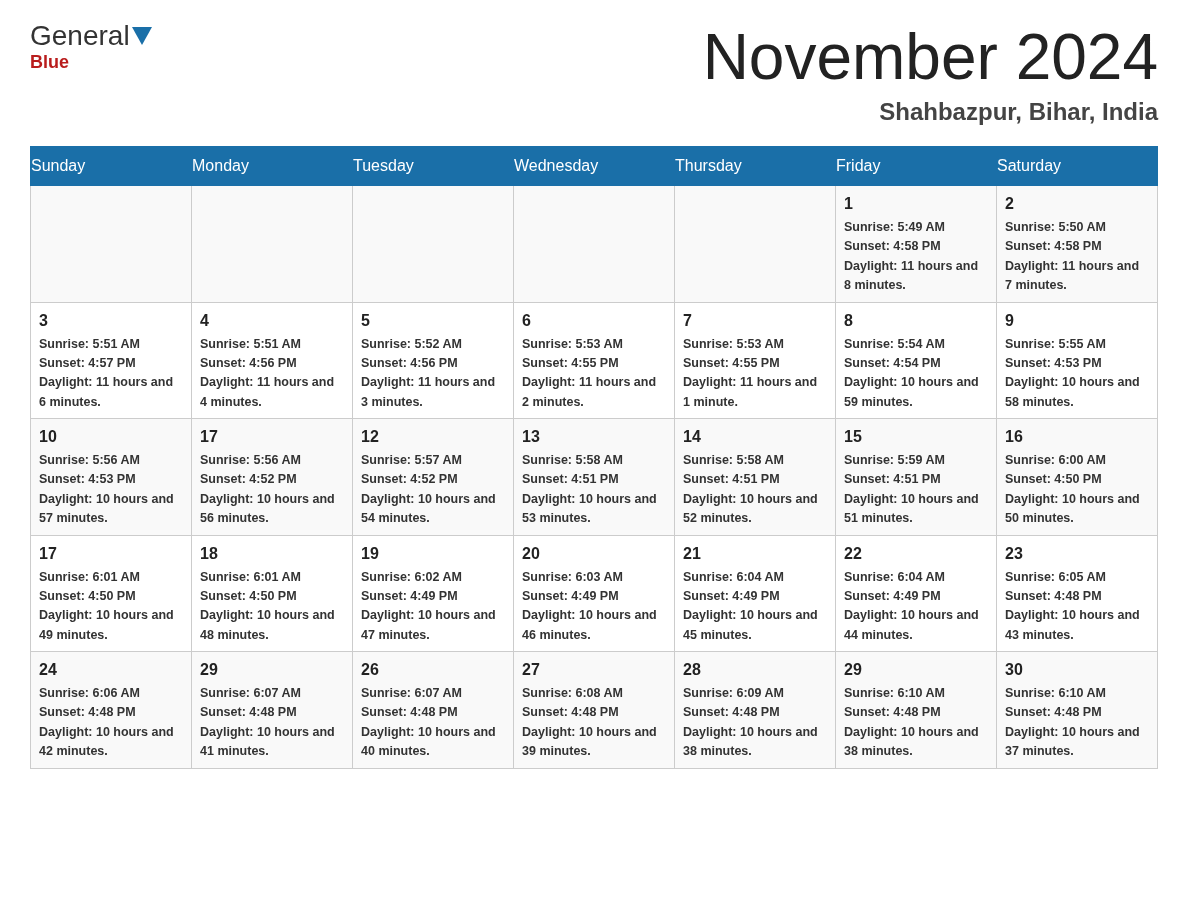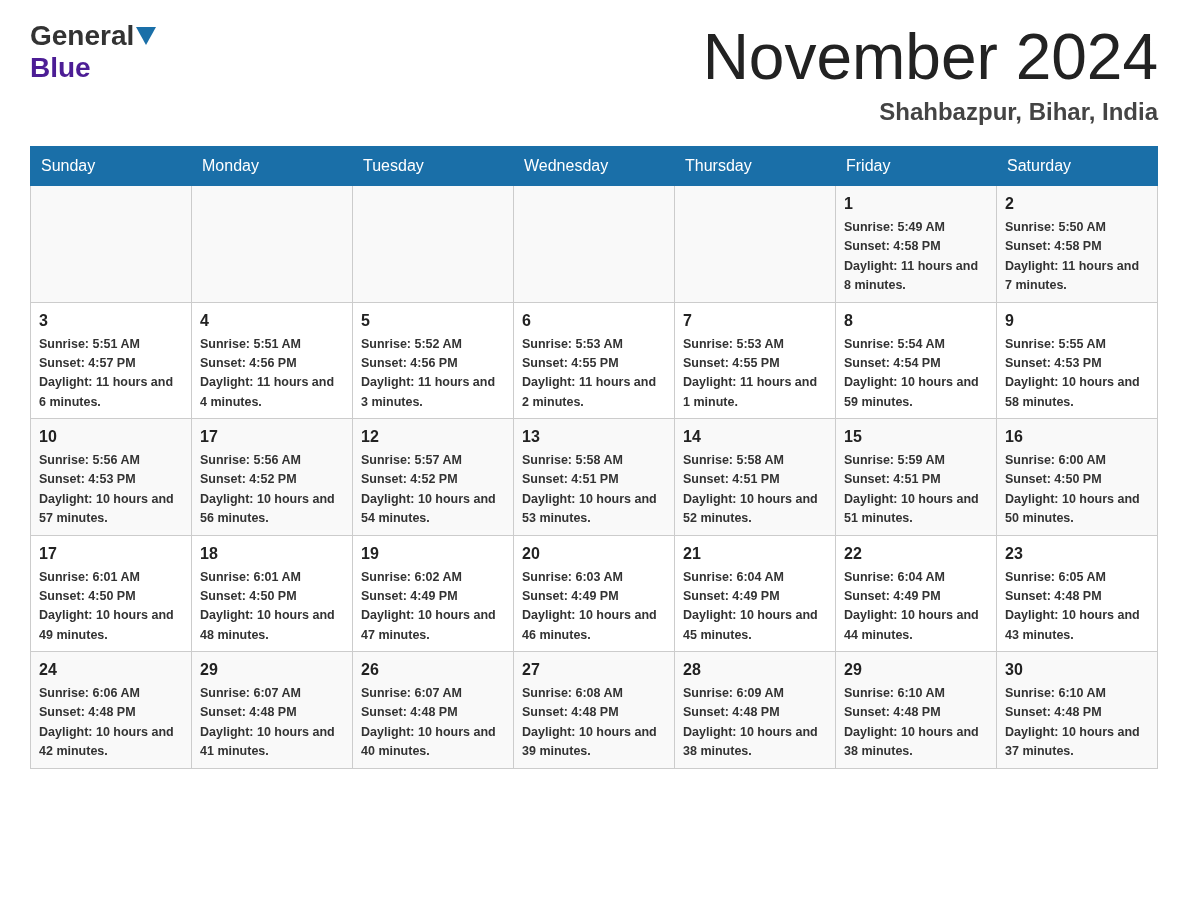--- a/index.html
+++ b/index.html
@@ -15,39 +15,39 @@
       align-items: flex-start;
       margin-bottom: 20px;
     }
     .logo {
       display: flex;
       flex-direction: column;
       align-items: flex-start;
     }
     .logo-text {
       font-size: 28px;
-      font-weight: bold;
+      font-weight: normal;
       color: #333;
       display: flex;
       align-items: center;
     }
     .logo-general { color: #333; }
     .logo-triangle {
       width: 0;
       height: 0;
       border-left: 10px solid transparent;
       border-right: 10px solid transparent;
       border-top: 18px solid #1a6fa8;
       display: inline-block;
       margin: 0 2px;
       vertical-align: middle;
     }
     .logo-blue {
-      color: #4c1d95;
-      font-size: 28px;
+      color: #b91c1c;
+      font-size: 18px;
       font-weight: bold;
     }
     .title-section {
       text-align: right;
     }
     .month-title {
       font-size: 64px;
       font-weight: normal;
       color: #222;
     }
@@ -58,21 +58,21 @@
       font-weight: bold;
     }
     .calendar {
       width: 100%;
       border-collapse: collapse;
       border: 1px solid #aaa;
     }
     .calendar th {
       background-color: #1a6fa8;
       color: #fff;
-      padding: 10px 10px;
+      padding: 10px 0;
       font-size: 16px;
       font-weight: normal;
       text-align: left;
       border: 1px solid #1a6fa8;
       margin-top: 6px;
     }
     .calendar td {
       vertical-align: top;
       padding: 6px 8px;
       border: 1px solid #ccc;

